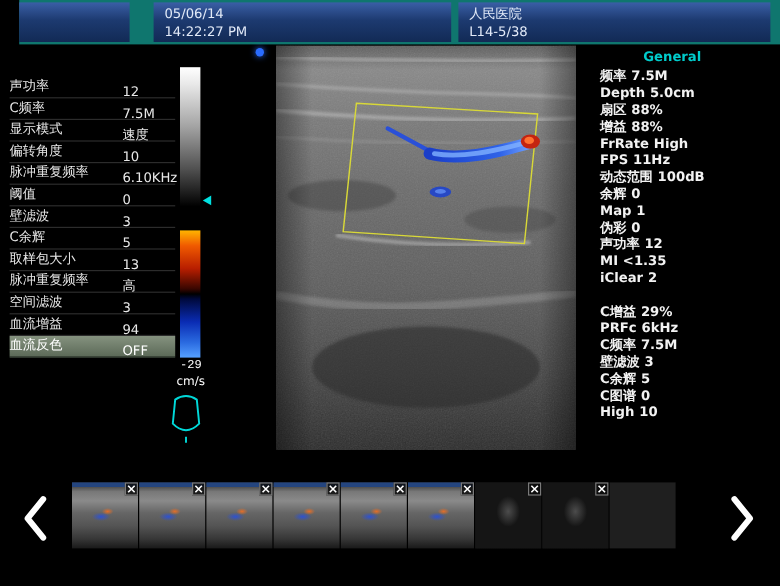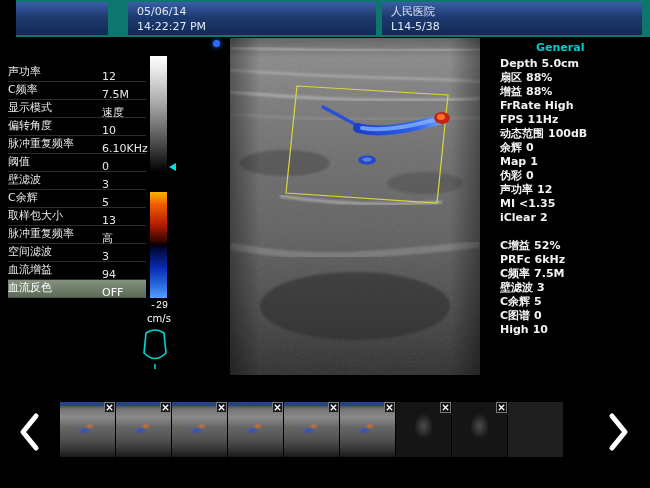--- a/index.html
+++ b/index.html
@@ -200,20 +200,23 @@
     <ellipse cx="211" cy="79" rx="4" ry="3" fill="#ff7030"></ellipse>
     <ellipse cx="137" cy="122" rx="9" ry="4.5" fill="#2346c8" opacity="0.95"></ellipse>
     <ellipse cx="137" cy="121.5" rx="4.5" ry="2" fill="#5c87f0" opacity="0.9"></ellipse>
   </svg>
 </div>
 
 <div class="right-panel">
   <div class="rp-title">General</div>
   <div>
 
+  <div class="rline">
+        <span class="l">频率</span><span class="v">7.5M</span>
+      </div>
       <div class="rline">
         <span class="l">Depth</span><span class="v">5.0cm</span>
       </div>
       <div class="rline">
         <span class="l">扇区</span><span class="v">88%</span>
       </div>
       <div class="rline">
         <span class="l">增益</span><span class="v">88%</span>
       </div>
       <div class="rline">
@@ -241,21 +244,21 @@
         <span class="l">MI</span><span class="v">&lt;1.35</span>
       </div>
       <div class="rline">
         <span class="l">iClear</span><span class="v">2</span>
       </div>
     </div>
   <div class="rp-gap"></div>
   <div>
 
   <div class="rline">
-        <span class="l">C增益</span><span class="v">52%</span>
+        <span class="l">C增益</span><span class="v">29%</span>
       </div>
       <div class="rline">
         <span class="l">PRFc</span><span class="v">6kHz</span>
       </div>
       <div class="rline">
         <span class="l">C频率</span><span class="v">7.5M</span>
       </div>
       <div class="rline">
         <span class="l">壁滤波</span><span class="v">3</span>
       </div>

